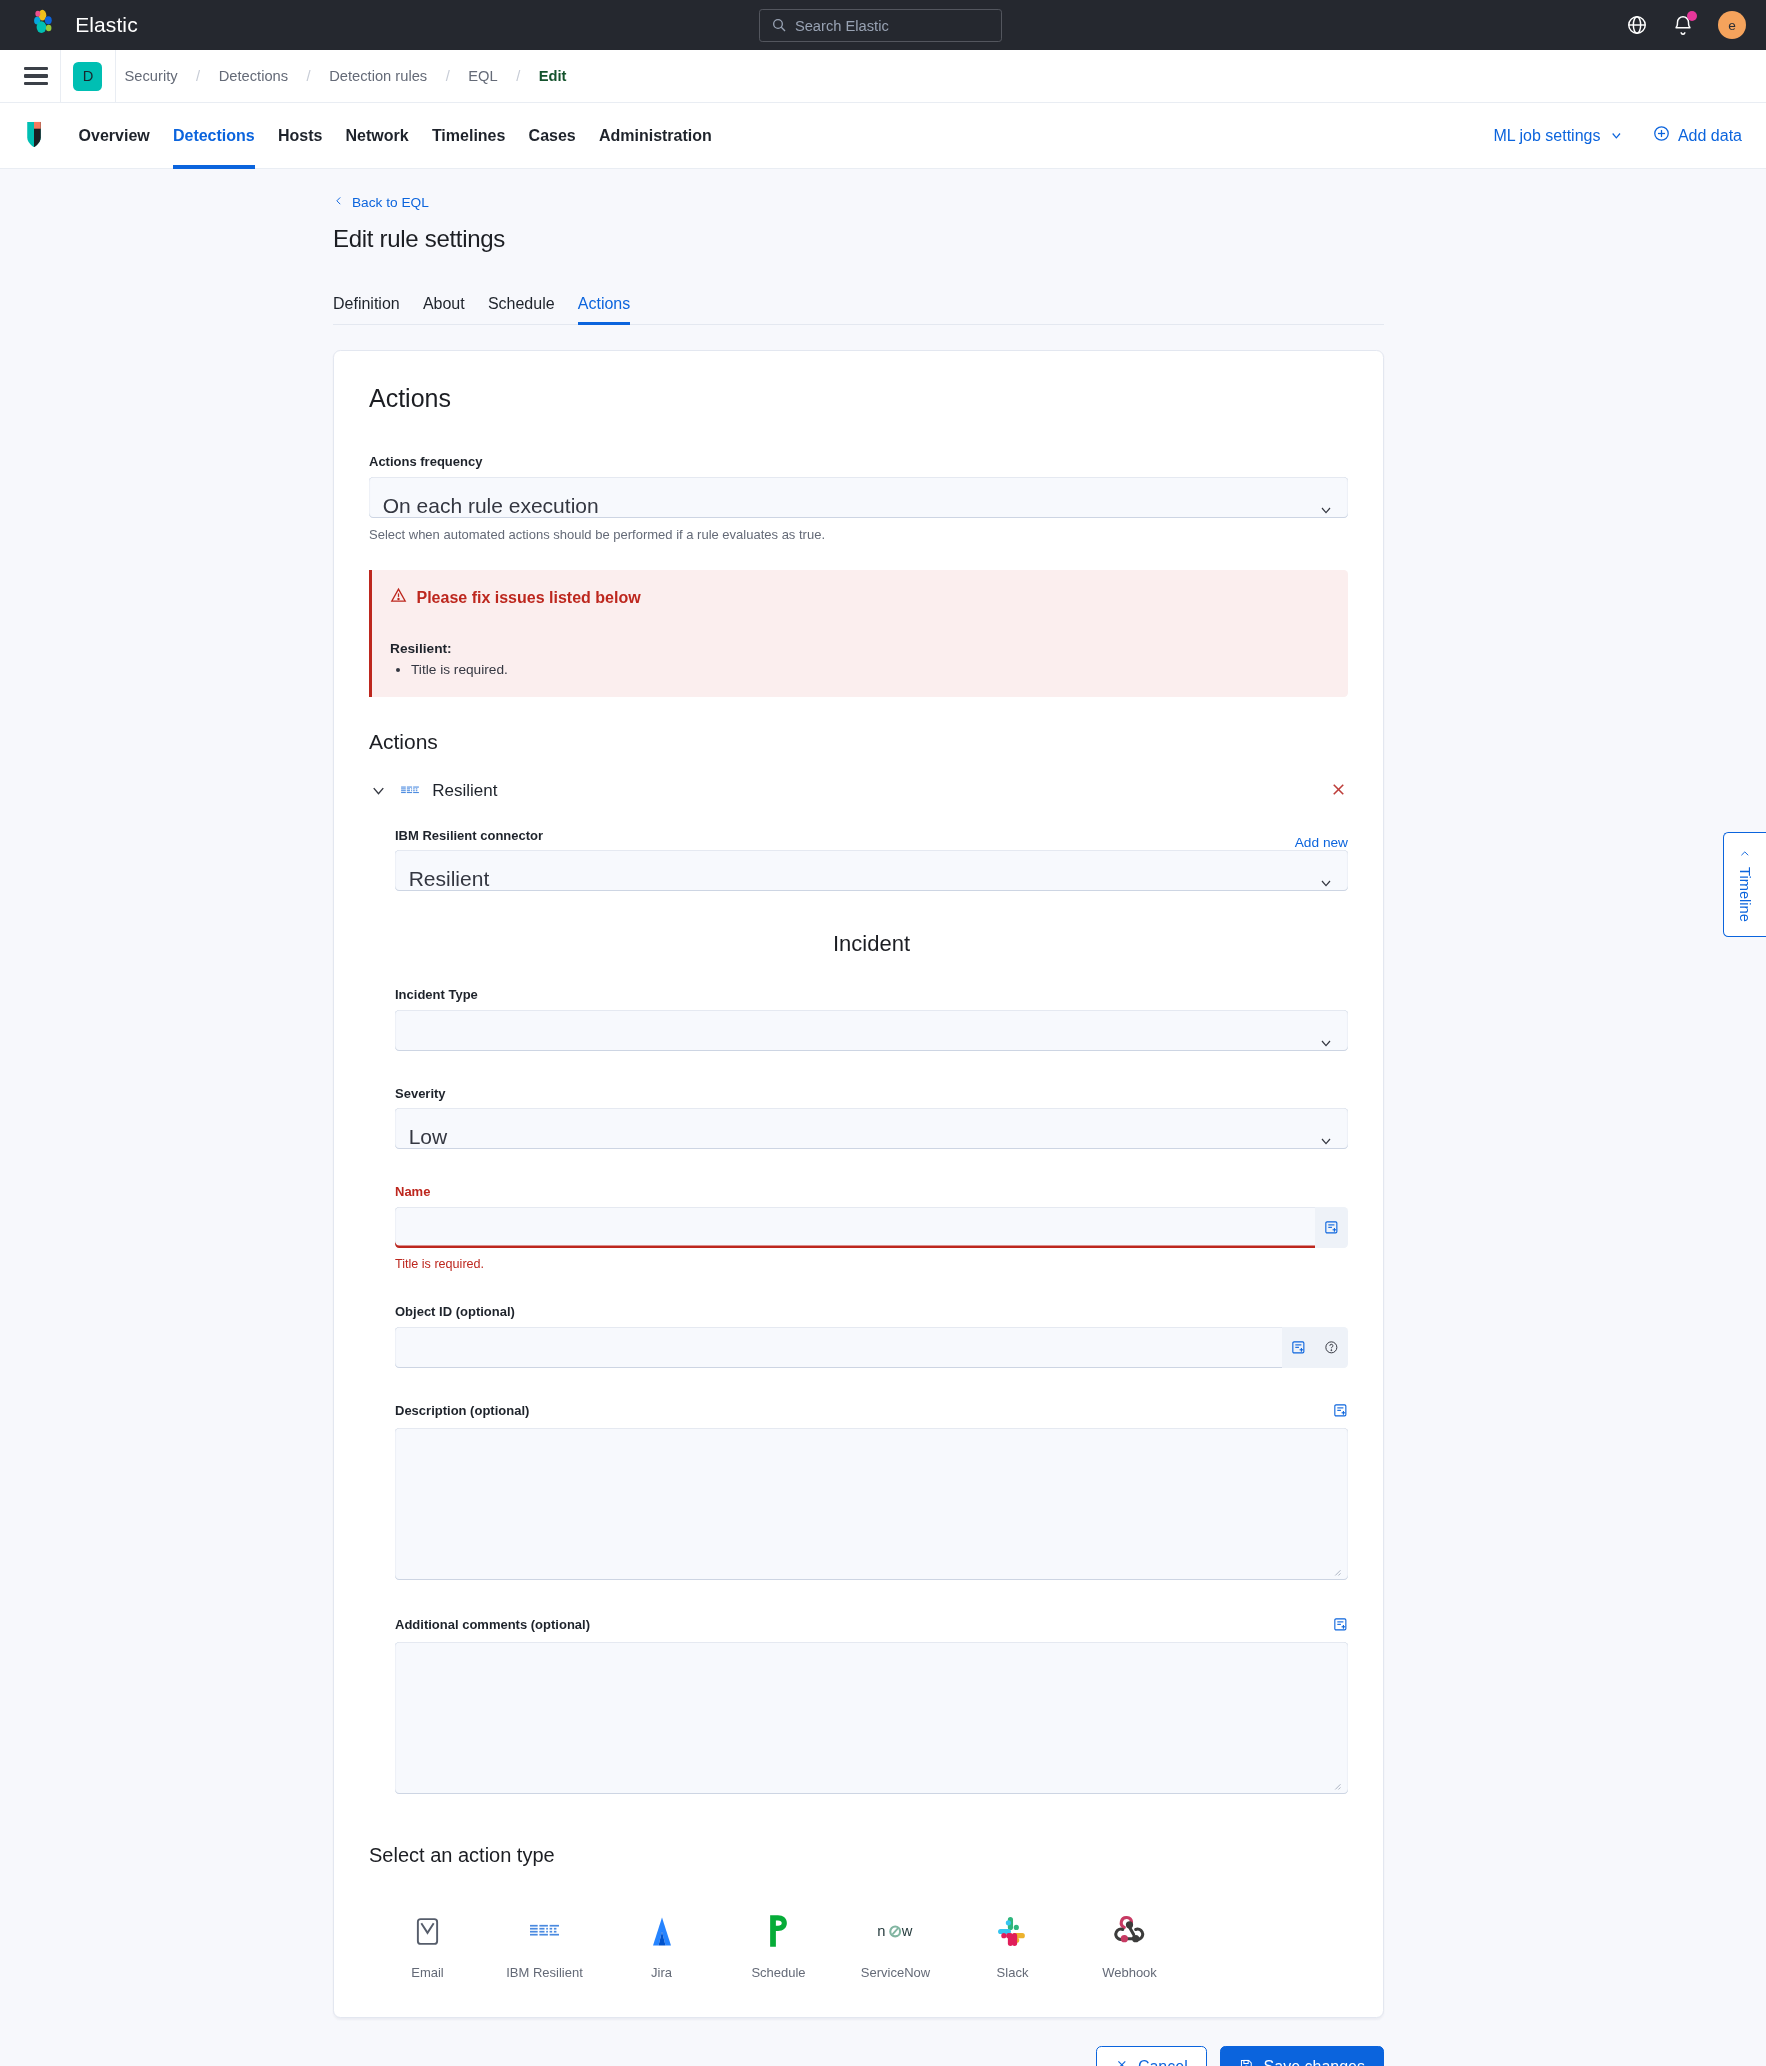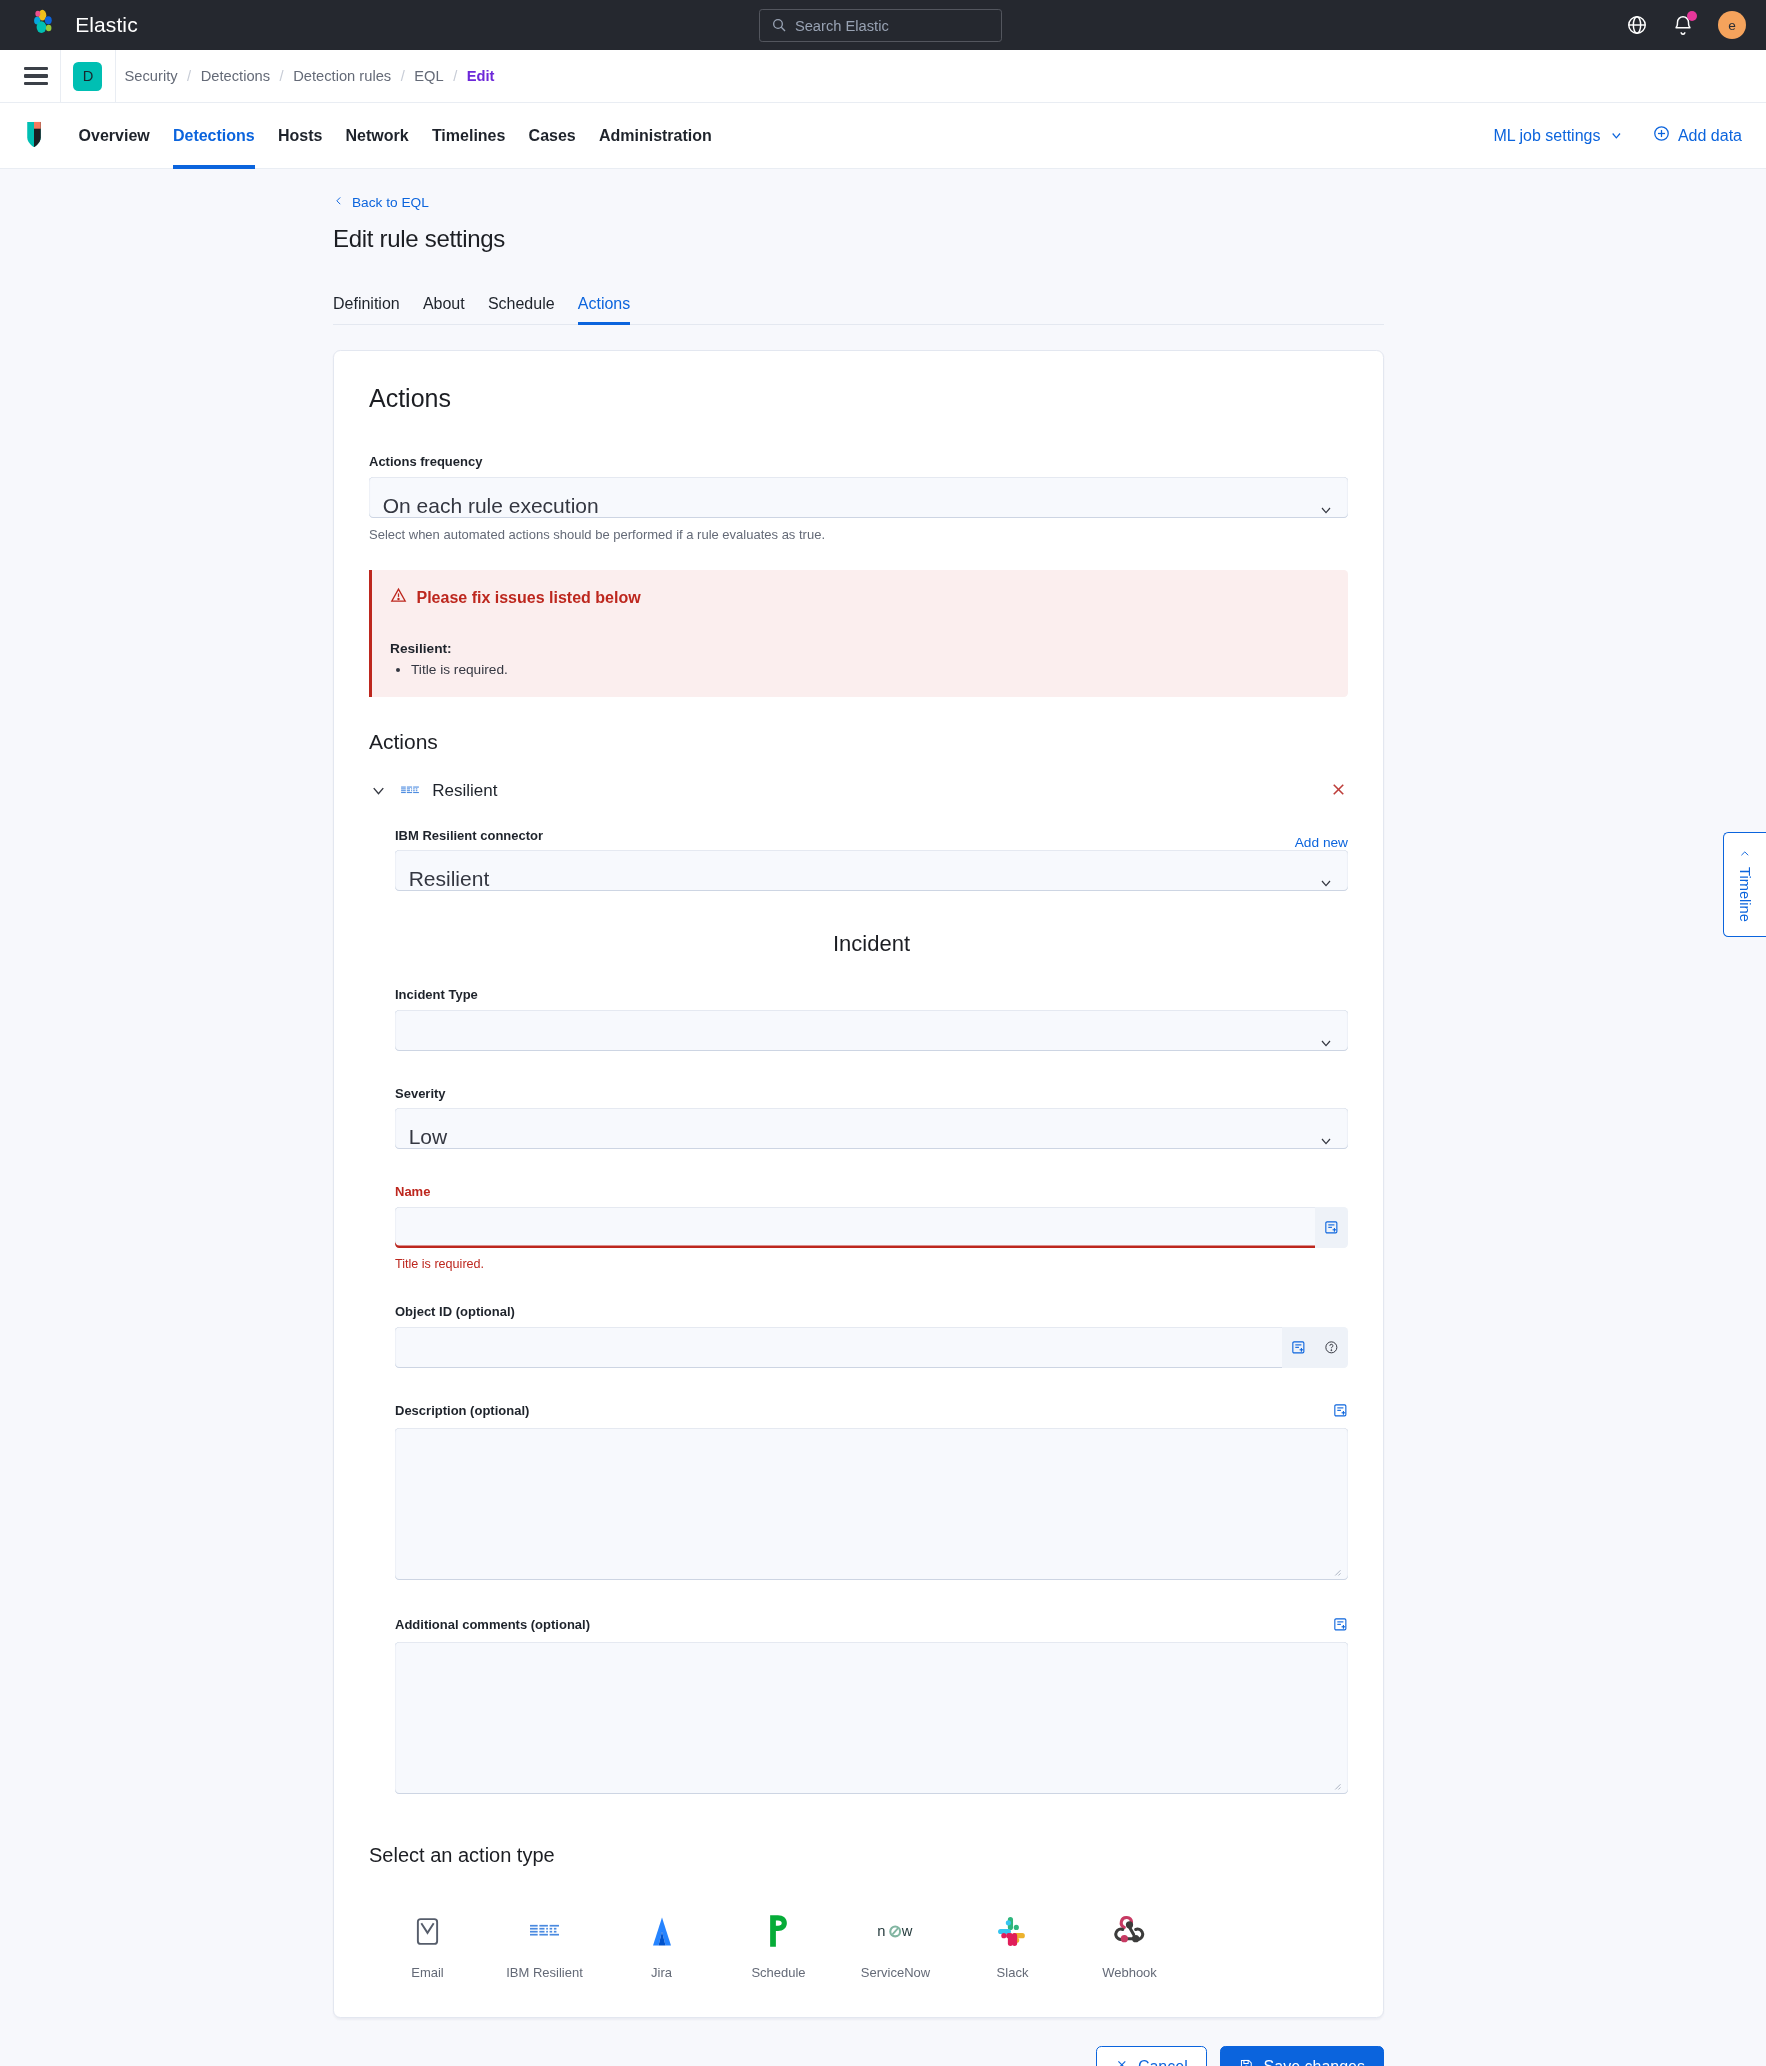--- a/index.html
+++ b/index.html
@@ -77,23 +77,23 @@
   }
   .hamburger { width: 24px; height: 24px; display:flex; flex-direction:column; justify-content:center; gap:4.2px; cursor:pointer; margin: 0 11.6px;}
   .hamburger i { display:block; height:3.2px; background:#3b4048; border-radius:1.1px; }
   .bc-sep-v { width: 1.1px; height: 53px; background: #e9edf3; }
   .space-badge {
     width: 29px; height: 29px; border-radius: 5.3px;
     background: #00bfb3; color: #17272e;
     display: flex; align-items: center; justify-content: center;
     font-size: 14.7px; margin: 0 12.6px;
   }
-  .breadcrumbs { display: flex; align-items: center; gap: 0; padding-left: 8.4px; }
+  .breadcrumbs { display: flex; align-items: center; gap: 9px; padding-left: 8.4px; }
   .bc-item { font-size: 14.7px; color: #646a77; cursor: pointer; }
-  .bc-item.last { color: #6d28d9; font-weight: bold; cursor: default; }
+  .bc-item.last { color: #14532d; font-weight: bold; cursor: default; }
   .bc-slash { color: #c7ccd6; font-size: 14.7px; margin: 0 9.5px; }
   
   .sec-nav {
     height: 66px;
     background: #ffffff;
     border-bottom: 1.1px solid #e9edf3;
     display: flex;
     align-items: center;
     padding: 0 24px 0 22px;
   }

